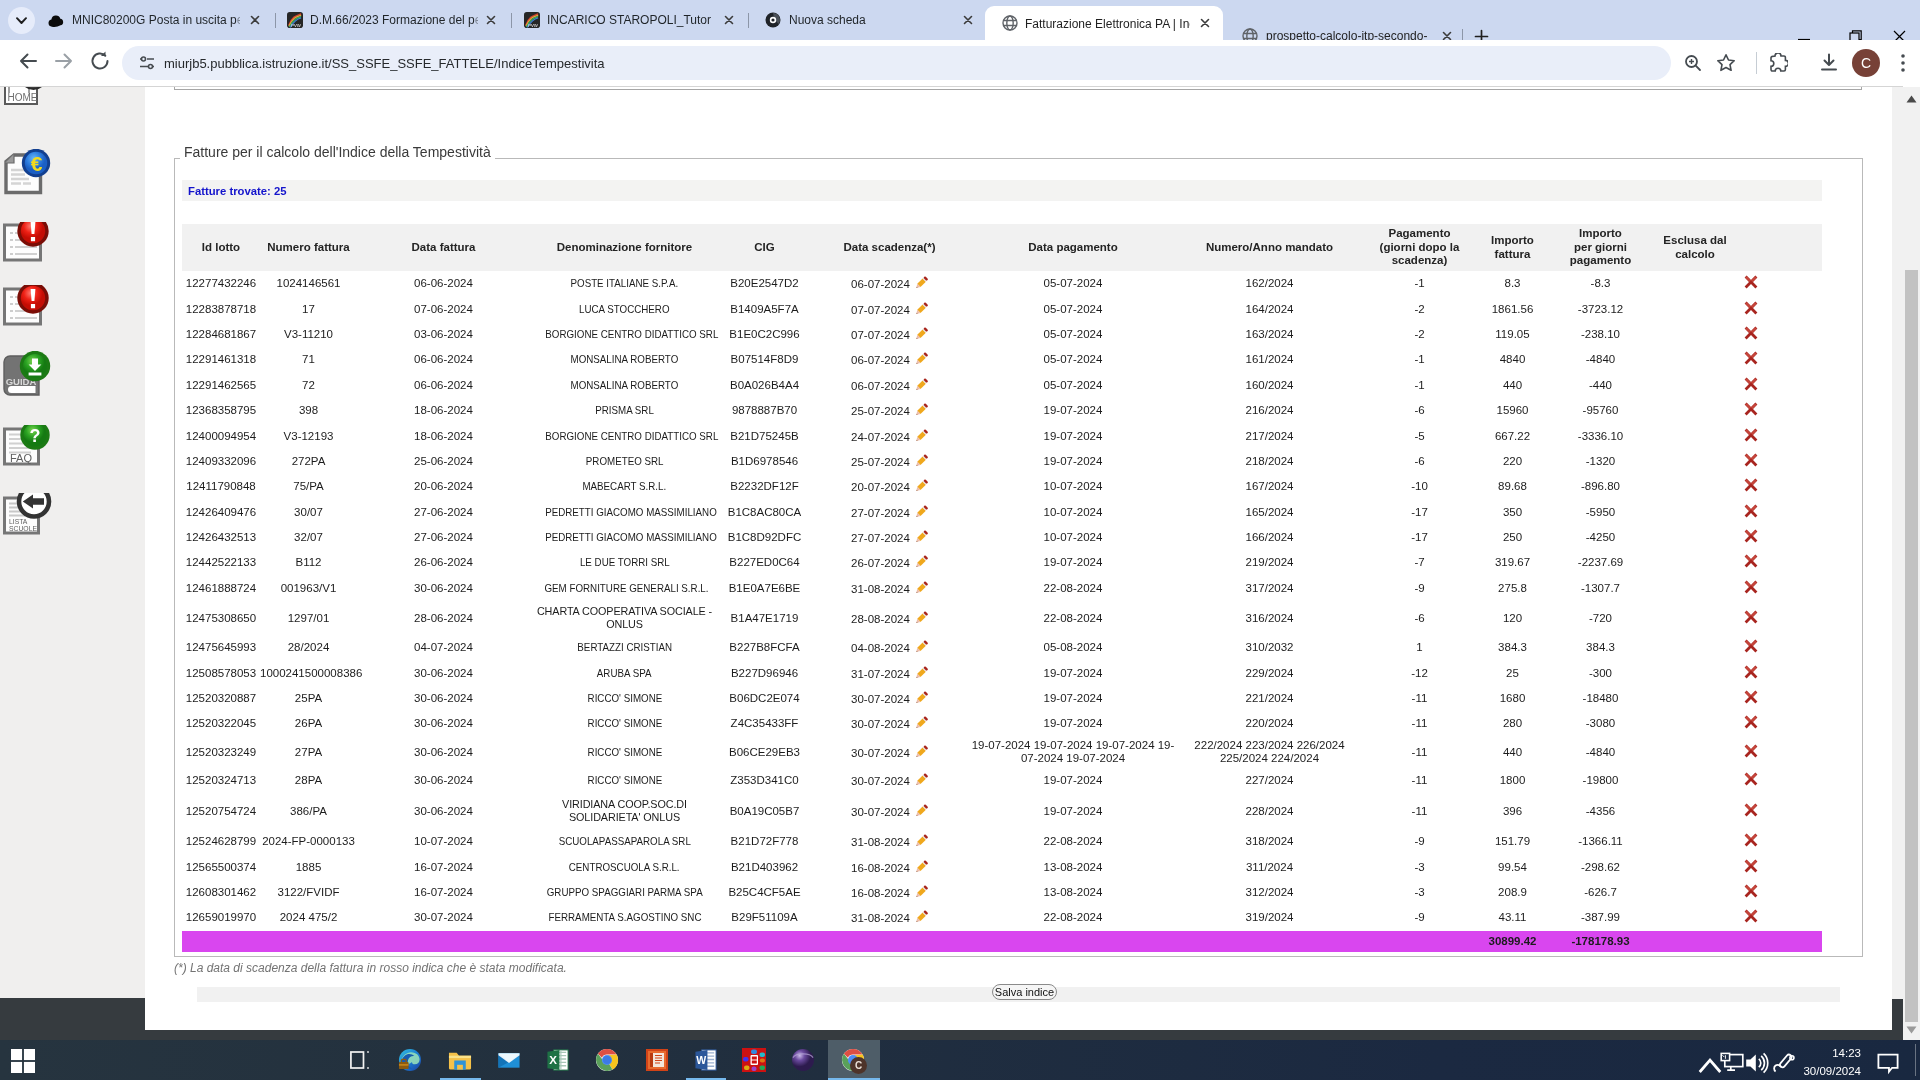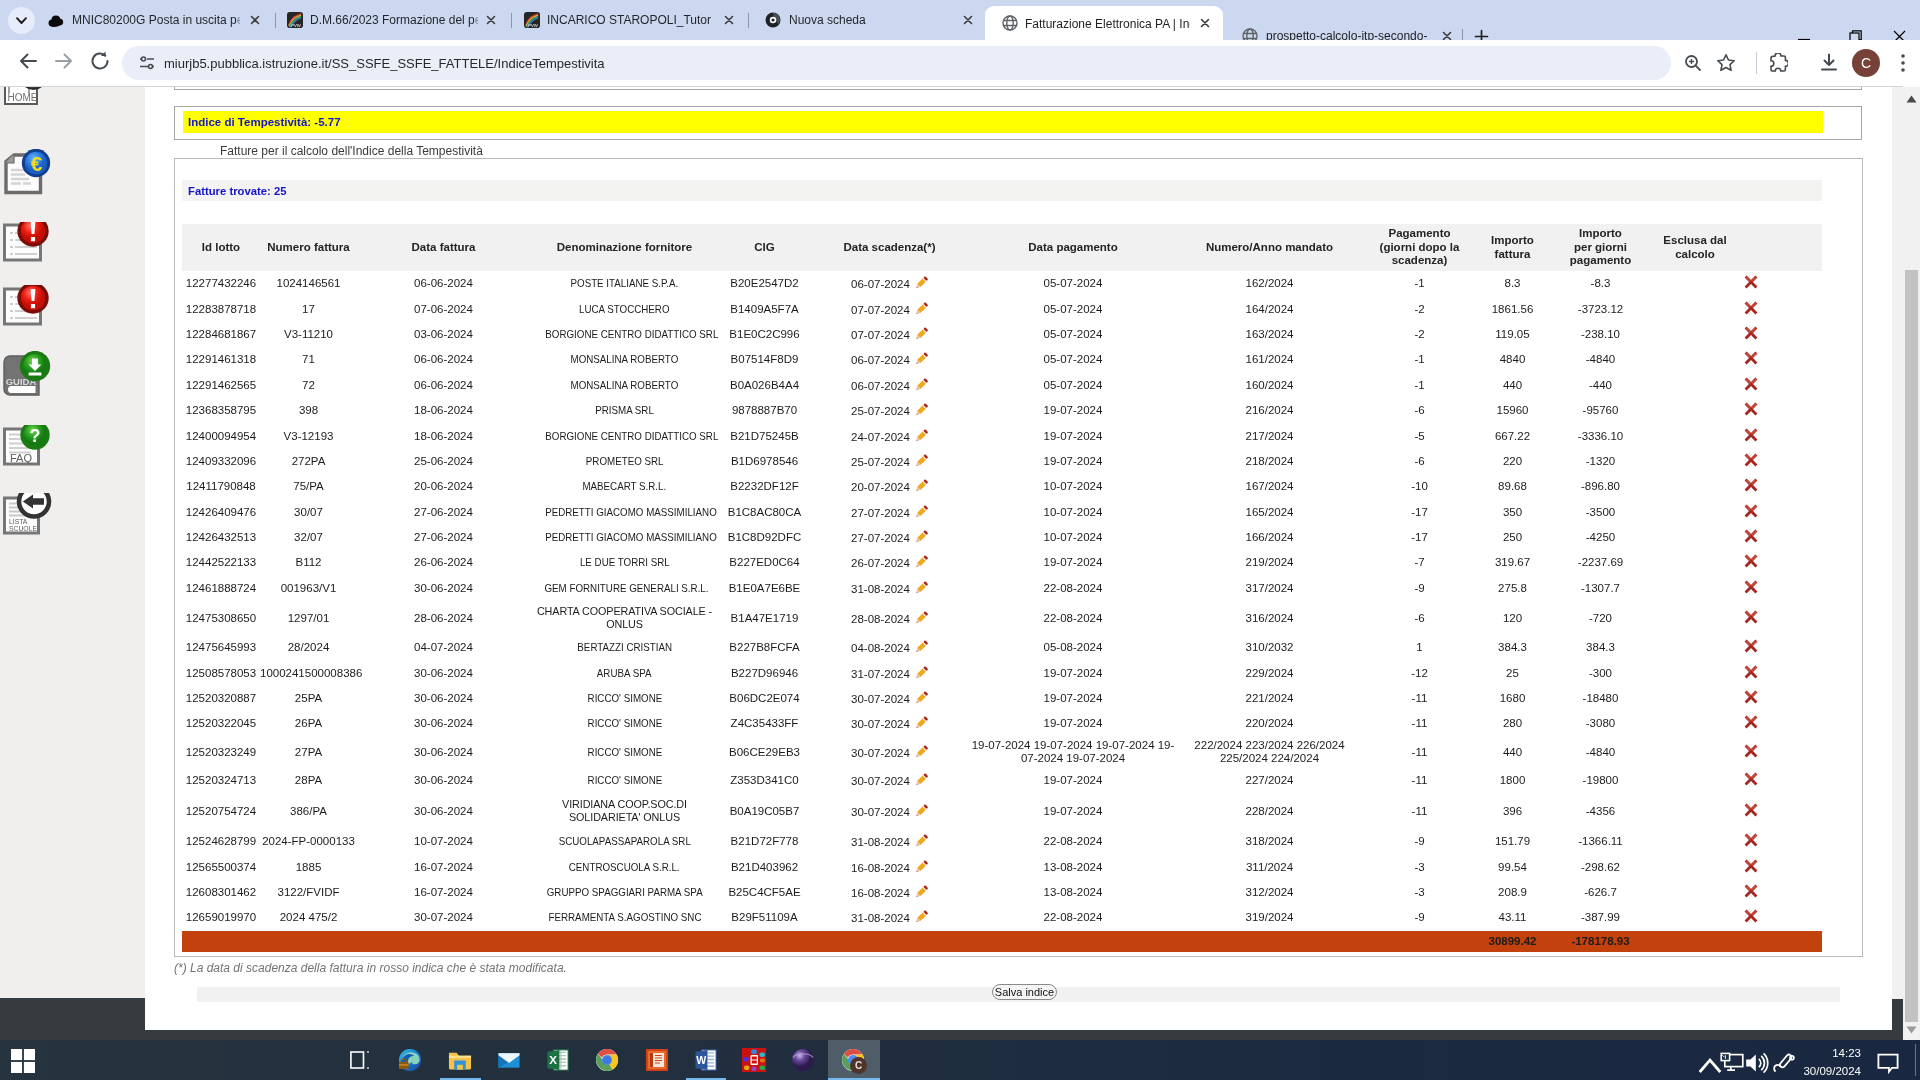--- a/index.html
+++ b/index.html
@@ -32,30 +32,30 @@
   #sbtrack { left:1903px; top:0; width:17px; height:953px; background:#f1f1f1; }
   #sbthumb { left:1905px; top:183px; width:13px; height:752px; background:#c2c2c2; }
 
   
   .gbox { position:absolute; border:1px solid #a6a6a6; background:#fff; }
   #topbox { left:174px; top:-20px; width:1688px; height:23px; }
   #banner { left:174px; top:19px; width:1688px; height:34px; }
   #banner .yellow { position:absolute; left:8px; top:4px; width:1640px; height:22px; background:#ffff00; }
   #banner .yellow span { position:absolute; left:5px; top:4.5px; font-size:11.5px; font-weight:bold; color:#1414cc; }
   #fieldset { left:174px; top:71px; width:1689px; height:799px; border:1px solid #b9b9b9; }
-  #legend { left:180px; top:57px; background:#fff; padding:0 4px; font-size:12px; color:#3a3a3a;margin-left:36px; }
+  #legend { left:180px; top:57px; background:#fff; padding:0 4px; font-size:14px; color:#3a3a3a; }
   #ftrov { left:182px; top:93px; width:1640px; height:21px; background:#f3f3f2; }
   #ftrov span { position:absolute; left:6px; top:4.5px; font-size:11.3px; font-weight:bold; color:#1414cc; }
 
   
   #tbl { position:absolute; left:182px; top:137px; width:1640px; border-collapse:collapse; table-layout:fixed; font-size:11.5px; color:#1c1c1c; }
   #tbl th { background:#f1f1f1; font-size:11.5px; font-weight:bold; color:#242424; line-height:13.5px; vertical-align:middle; height:47px; padding:0; }
   #tbl td { text-align:center; vertical-align:middle; line-height:13px; padding:0; white-space:nowrap; }
   #tbl td.wrap { white-space:normal; }
-  #tbl tr.tot { height:21.3px; background:#c2410c; font-weight:bold; }
+  #tbl tr.tot { height:21.3px; background:#d946ef; font-weight:bold; }
   .pencil { display:inline-block; vertical-align:-2px; margin-left:4px; }
   .redx { display:inline-block; }
   #tbl td .sx { display:inline-block; transform:scaleX(0.85); transform-origin:center; }
   #tbl td.wrap .sx { transform:none; font-size:10.8px; letter-spacing:-0.1px; }
 
   #footnote { left:174px; top:874px; font-size:12px; font-style:italic; color:#737373; }
   #salvabar { left:197px; top:900px; width:1643px; height:15px; background:#f1f1f1; }
   #salvabtn { left:992px; top:897px; width:65px; height:16px; background:#f5f5f5; border:1px solid #8a8a8a; border-radius:8px; font-size:11px; text-align:center; line-height:14px; color:#111; }
 
   
@@ -298,25 +298,20 @@
     <svg class="abs" style="left:2px;top:406px" width="52" height="50" viewBox="0 0 52 50">
       <rect x="2.5" y="5" width="34" height="35" fill="#fdfdfd" stroke="#767676" stroke-width="3"></rect>
       <path d="M7 10.5 h12 M7 14.5 h14 M7 18.5 h14 M7 22.5 h16" stroke="#c8c8c8" stroke-width="1.8"></path>
       <text x="7" y="30.5" font-size="6.8" fill="#5e5e5e" font-family="Liberation Sans">LISTA</text>
       <text x="7" y="37.5" font-size="6.8" fill="#5e5e5e" font-family="Liberation Sans">SCUOLE</text>
       <circle cx="32" cy="8.5" r="15" fill="#fff" stroke="#333" stroke-width="4.6"></circle>
       <path d="M42 5.2 h-11 V1.5 L20.8 8.5 L31 15.5 V11.8 h11 Z" fill="#333"></path>
     </svg>
 
     <div class="abs gbox" id="topbox"></div>
-    <div class="abs gbox" id="banner">
-      <div class="yellow">
-          <span>Indice di Tempestività: -5.77</span>
-        </div>
-    </div>
     <div class="abs" id="fieldset"></div>
     <div class="abs" id="legend">Fatture per il calcolo dell'Indice della Tempestività</div>
     <div class="abs" id="ftrov">
         <span>Fatture trovate: 25</span>
       </div>
 
     <table id="tbl">
         <colgroup>
           <col style="width:78px">
           <col style="width:97px">
@@ -583,21 +578,21 @@
                   <rect x="4.9" y="1.3" width="4.6" height="1.6" fill="#e8e4e0"></rect>
                   <rect x="4.9" y="-0.8" width="4.6" height="2.4" rx="1.1" fill="#a8241c"></rect>
                   <path d="M4.9 10.2 h4.6 L7.2 13.8 Z" fill="#edbda9"></path>
                   <path d="M6.6 12.6 L7.2 13.8 L7.9 12.6 Z" fill="#8a5a42"></path>
                 </g>
               </svg></td>
             <td>10-07-2024</td>
             <td>165/2024</td>
             <td>-17</td>
             <td>350</td>
-            <td>-3500</td>
+            <td>-5950</td>
             <td style="padding-left:26px"><svg class="redx" width="14" height="14" viewBox="0 0 14 14">
                 <path d="M2.6 0.6 L7 5 L11.4 0.6 L13.4 2.6 L9 7 L13.4 11.4 L11.4 13.4 L7 9 L2.6 13.4 L0.6 11.4 L5 7 L0.6 2.6 Z" fill="#a8251f"></path>
                 <path d="M2.8 1.2 L7 5.4 L11.2 1.2 L12.8 2.8 L8.6 7 L7 5.4 L5.4 7 L1.2 2.8 Z" fill="#c6463c"></path>
               </svg></td>
           </tr>
 <tr style="height:25.4px">
             <td>12426432513</td>
             <td>32/07</td>
             <td>27-06-2024</td>
             <td><span class="sx">PEDRETTI GIACOMO MASSIMILIANO</span></td>

